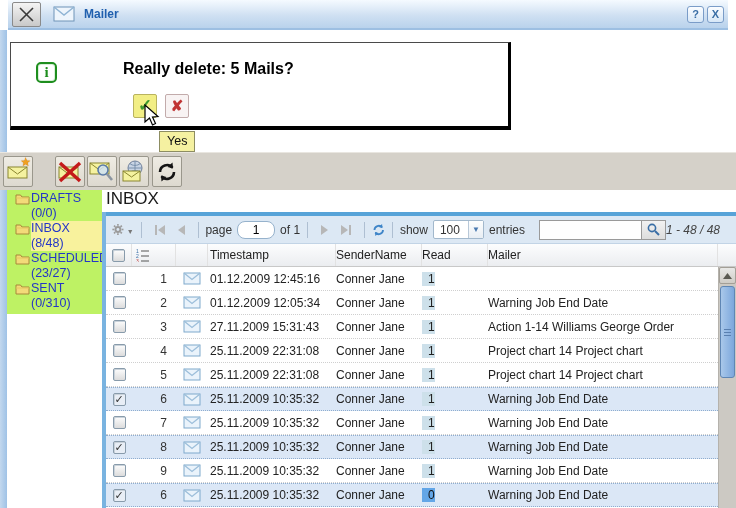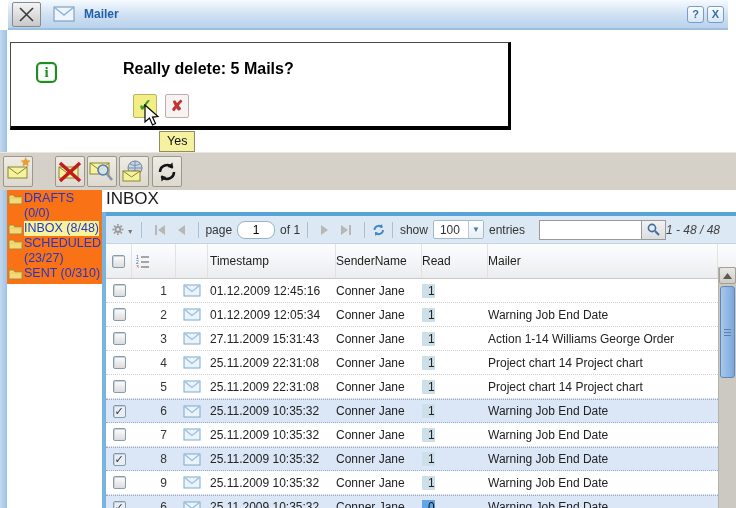--- a/index.html
+++ b/index.html
@@ -41,21 +41,21 @@
 
   
   .toolbar { position:absolute; left:0; top:152px; width:736px; height:38px; background:#d5d1c9;
     border-top:1px solid #e9e6e0; }
   .tool-btn { position:absolute; top:3px; width:30px; height:31px; border:1px solid #9a978c; border-radius:2px;
     background:linear-gradient(#efece4,#ddd9cf); display:flex; align-items:center; justify-content:center; }
   .tool-btn .star { position:absolute; right:1px; top:-2px; color:#f0a020; font-size:12px; text-shadow:0 0 1px #b06000; }
 
   
   .sidebar { position:absolute; left:7px; top:190px; width:95px; height:318px; background:#fff; }
-  .folder-list { background:#f97316; padding:1px 0 3px 1px; }
+  .folder-list { background:#bef264; padding:1px 0 3px 8px; }
   .folder-item { display:flex; align-items:flex-start; line-height:15px; }
   .folder-item svg { flex:0 0 auto; margin:2px 1px 0 0; }
   .folder-label { color:#2436c7; font-size:12.5px; }
   .folder-item.active .folder-label { background:#f8f29d; }
 
   
   .main-title { position:absolute; left:106px; top:189px; font-size:17px; color:#1a1a1a; }
   .grid { position:absolute; left:102px; top:212px; width:634px; height:296px;
     border-left:4px solid #79b3e0; }
   .pager { height:32px; background:#dce8f4; border-top:4px solid #57a3d8; border-bottom:1px solid #c2d4e6;
@@ -69,21 +69,21 @@
   .size-select .val { padding:0 8px 0 6px; }
   .size-select .dd { width:15px; height:100%; border-left:1px solid #b8c8d8; color:#4a7ab0; font-size:8px;
     display:flex; align-items:center; justify-content:center; background:linear-gradient(#fdfefe,#e8eef4); }
   .search-wrap { display:inline-flex; margin-left:14px; }
   .search-input { width:102px; height:20px; border:1px solid #9a9a9a; border-right:none; padding:0 4px;
     font-family:"Liberation Sans",sans-serif; font-size:12px; }
   .search-btn { width:25px; height:20px; border:1px solid #9a9a9a; background:linear-gradient(#f2f2f2,#ddd);
     display:flex; align-items:center; justify-content:center; }
   .range { margin-left:auto; margin-right:10px; color:#444;font-style:italic; }
 
-  .thead { height:35px; display:flex; background:linear-gradient(#fcfdfe,#ebedf0);
+  .thead { height:23px; display:flex; background:linear-gradient(#fcfdfe,#ebedf0);
     border-bottom:1px solid #c8c8c8; align-items:flex-end; font-size:12px; color:#222; }
   .thead > div { height:100%; display:flex; align-items:center; border-right:1px solid #e2e2e2; }
   .row { height:24px; display:flex; align-items:center; border-bottom:1px dotted #cfcfcf; background:#fff; }
   .row.sel { background:#dbe7f6; border-top:1px dotted #8fadcf; border-bottom:1px dotted #8fadcf; height:24px; }
 
   .c-sel { width:26px; justify-content:center; display:flex; align-items:center; }
   .c-num { width:44px; justify-content:flex-end; padding-right:9px; display:flex; color:#333; }
   .c-env { width:32px; justify-content:center; display:flex; }
   .c-ts  { width:128px; padding-left:2px; }
   .c-sn  { width:86px; }

